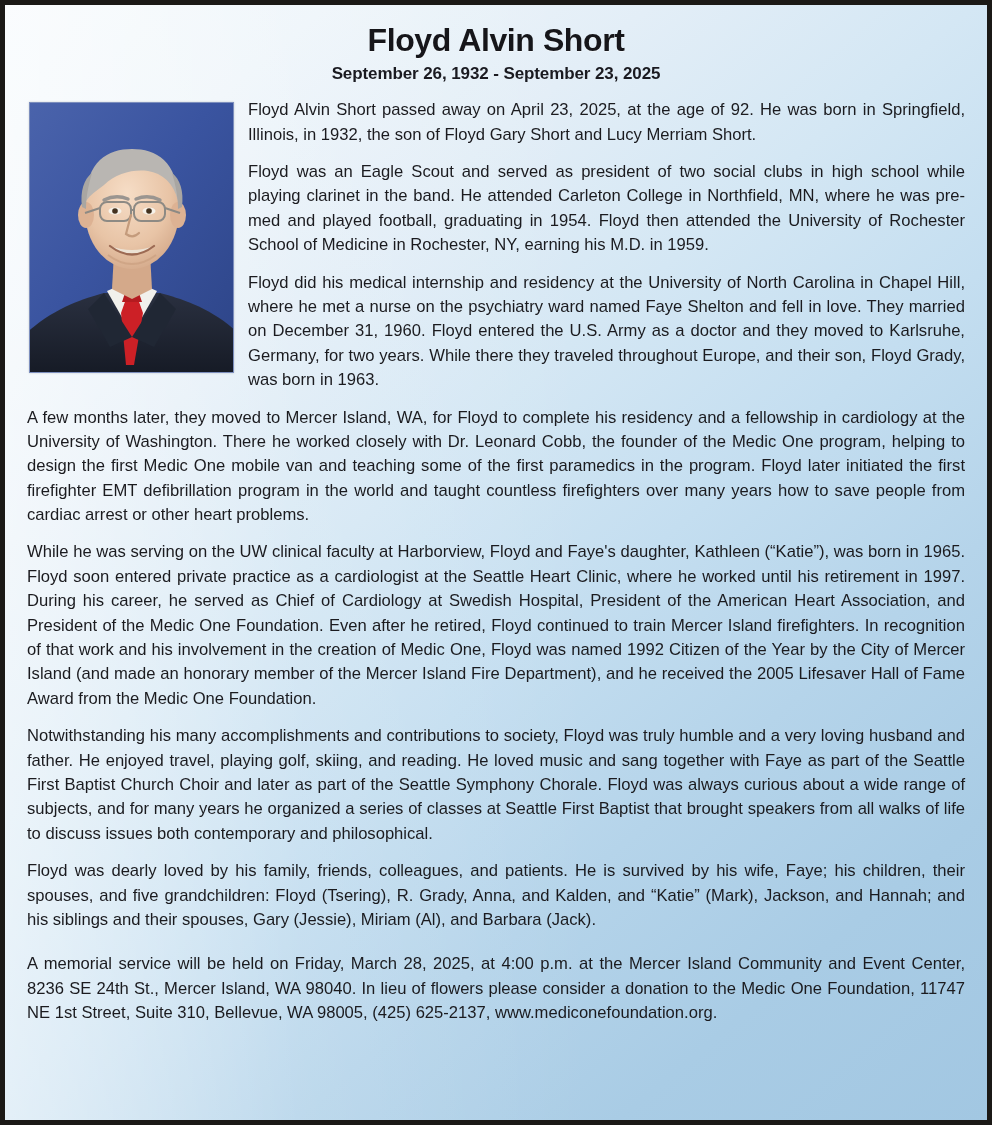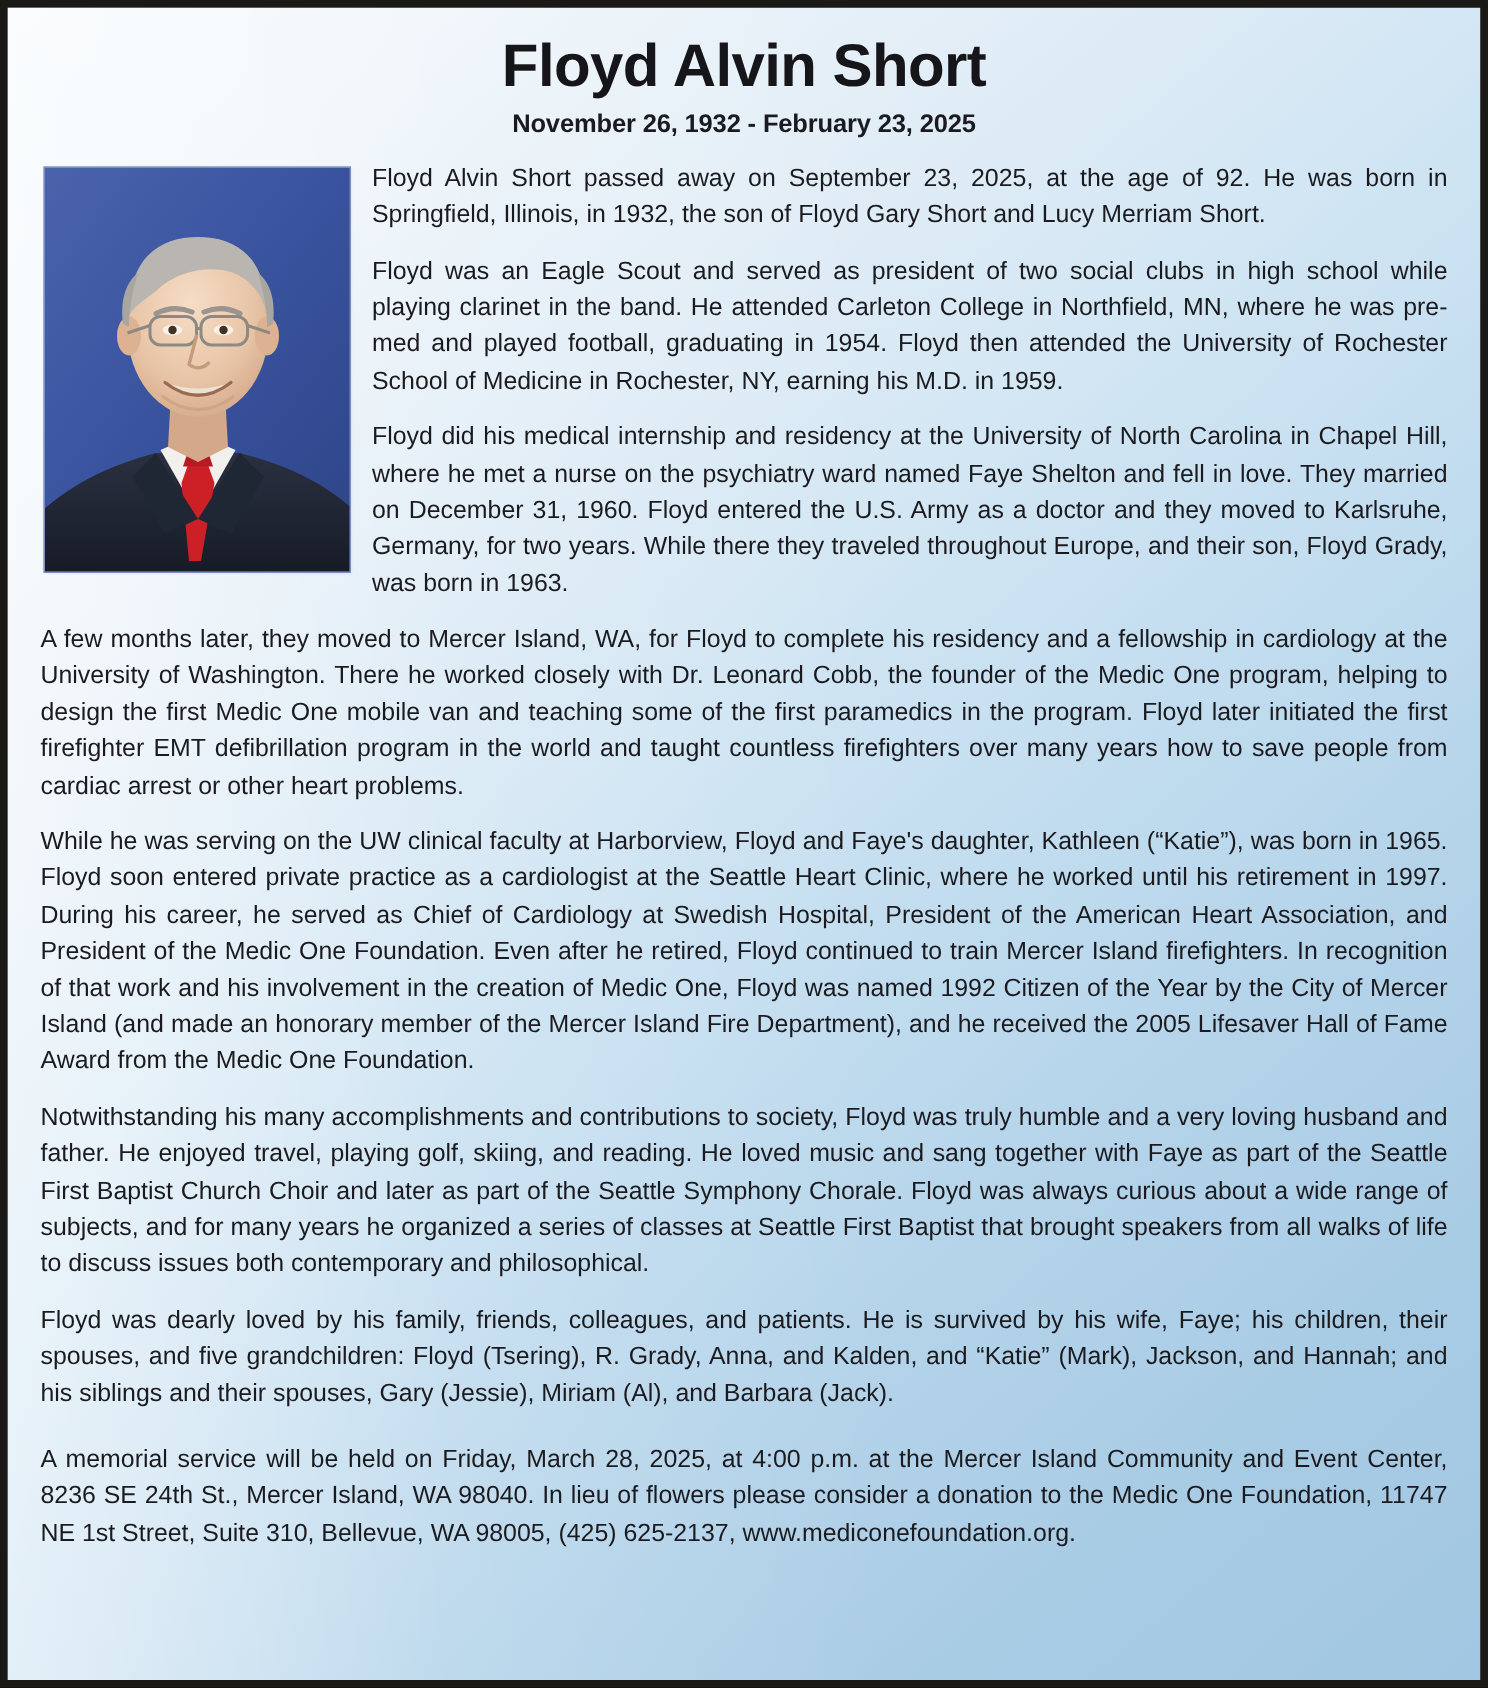--- a/index.html
+++ b/index.html
@@ -41,21 +41,21 @@
     z-index: 2;
     padding: 14px 22px 16px 22px;
   }
 
   
   .header {
     text-align: center;
     margin: 0 0 14px 0;
   }
   .title {
-    font-size: 40px;
+    font-size: 32px;
     font-weight: bold;
     letter-spacing: -0.4px;
     color: #16161a;
     line-height: 1.07;
     margin: 4px 0 0 0;
     text-shadow: 0 1px 0 rgba(255,255,255,0.45);
   }
   .subtitle {
     font-size: 17px;
     font-weight: bold;
@@ -92,21 +92,21 @@
   .clearfix::after { content: ""; display: block; clear: both; }
 </style>
 </head>
 <body>
 
 <div class="page">
   <div class="inner">
 
     <div class="header">
       <h1 class="title">Floyd Alvin Short</h1>
-      <div class="subtitle">November 26, 1932 - February 23, 2025</div>
+      <div class="subtitle">September 26, 1932 - September 23, 2025</div>
     </div>
 
     <div class="body-text clearfix">
 
       <div class="portrait">
         <svg viewBox="0 0 203 269" preserveAspectRatio="none">
           <defs>
             <linearGradient id="bgGrad" x1="0" y1="0" x2="1" y2="1">
               <stop offset="0%" stop-color="#4a63ab"></stop>
               <stop offset="45%" stop-color="#3a54a0"></stop>
@@ -164,21 +164,21 @@
           <path d="M 101 110 L 97 130 q 6 4 11 0" stroke="#c29madd" fill="none"></path>
           <path d="M 101 112 L 96 131 q 7 5 13 -1" stroke="#c49b7c" stroke-width="2.2" fill="none" stroke-linecap="round"></path>
 
           <path d="M 80 143 q 22 16 44 0 q -22 8 -44 0 Z" fill="#ece2d4"></path>
           <path d="M 80 143 q 22 17 44 0" stroke="#9c6a53" stroke-width="2.2" fill="none" stroke-linecap="round"></path>
 
           <path d="M 78 152 q 24 18 48 0" stroke="#cb9f80" stroke-width="2" fill="none" opacity="0.7"></path>
         </svg>
       </div>
 
-      <p class="para">Floyd Alvin Short passed away on September 23, 2025, at the age of 92. He was born in Springfield, Illinois, in 1932, the son of Floyd Gary Short and Lucy Merriam Short.</p>
+      <p class="para">Floyd Alvin Short passed away on April 23, 2025, at the age of 92. He was born in Springfield, Illinois, in 1932, the son of Floyd Gary Short and Lucy Merriam Short.</p>
       <p class="para">Floyd was an Eagle Scout and served as president of two social clubs in high school while playing clarinet in the band. He attended Carleton College in Northfield, MN, where he was pre-med and played football, graduating in 1954. Floyd then attended the University of Rochester School of Medicine in Rochester, NY, earning his M.D. in 1959.</p>
       <p class="para">Floyd did his medical internship and residency at the University of North Carolina in Chapel Hill, where he met a nurse on the psychiatry ward named Faye Shelton and fell in love. They married on December 31, 1960. Floyd entered the U.S. Army as a doctor and they moved to Karlsruhe, Germany, for two years. While there they traveled throughout Europe, and their son, Floyd Grady, was born in 1963.</p>
       <p class="para">A few months later, they moved to Mercer Island, WA, for Floyd to complete his residency and a fellowship in cardiology at the University of Washington. There he worked closely with Dr. Leonard Cobb, the founder of the Medic One program, helping to design the first Medic One mobile van and teaching some of the first paramedics in the program. Floyd later initiated the first firefighter EMT defibrillation program in the world and taught countless firefighters over many years how to save people from cardiac arrest or other heart problems.</p>
       <p class="para">While he was serving on the UW clinical faculty at Harborview, Floyd and Faye's daughter, Kathleen (“Katie”), was born in 1965. Floyd soon entered private practice as a cardiologist at the Seattle Heart Clinic, where he worked until his retirement in 1997. During his career, he served as Chief of Cardiology at Swedish Hospital, President of the American Heart Association, and President of the Medic One Foundation. Even after he retired, Floyd continued to train Mercer Island firefighters. In recognition of that work and his involvement in the creation of Medic One, Floyd was named 1992 Citizen of the Year by the City of Mercer Island (and made an honorary member of the Mercer Island Fire Department), and he received the 2005 Lifesaver Hall of Fame Award from the Medic One Foundation.</p>
       <p class="para">Notwithstanding his many accomplishments and contributions to society, Floyd was truly humble and a very loving husband and father. He enjoyed travel, playing golf, skiing, and reading. He loved music and sang together with Faye as part of the Seattle First Baptist Church Choir and later as part of the Seattle Symphony Chorale. Floyd was always curious about a wide range of subjects, and for many years he organized a series of classes at Seattle First Baptist that brought speakers from all walks of life to discuss issues both contemporary and philosophical.</p>
       <p class="para">Floyd was dearly loved by his family, friends, colleagues, and patients. He is survived by his wife, Faye; his children, their spouses, and five grandchildren: Floyd (Tsering), R. Grady, Anna, and Kalden, and “Katie” (Mark), Jackson, and Hannah; and his siblings and their spouses, Gary (Jessie), Miriam (Al), and Barbara (Jack).</p>
       <p class="para">A memorial service will be held on Friday, March 28, 2025, at 4:00 p.m. at the Mercer Island Community and Event Center, 8236 SE 24th St., Mercer Island, WA 98040. In lieu of flowers please consider a donation to the Medic One Foundation, 11747 NE 1st Street, Suite 310, Bellevue, WA 98005, (425) 625-2137, www.mediconefoundation.org.</p>
 
     </div>
   </div>

